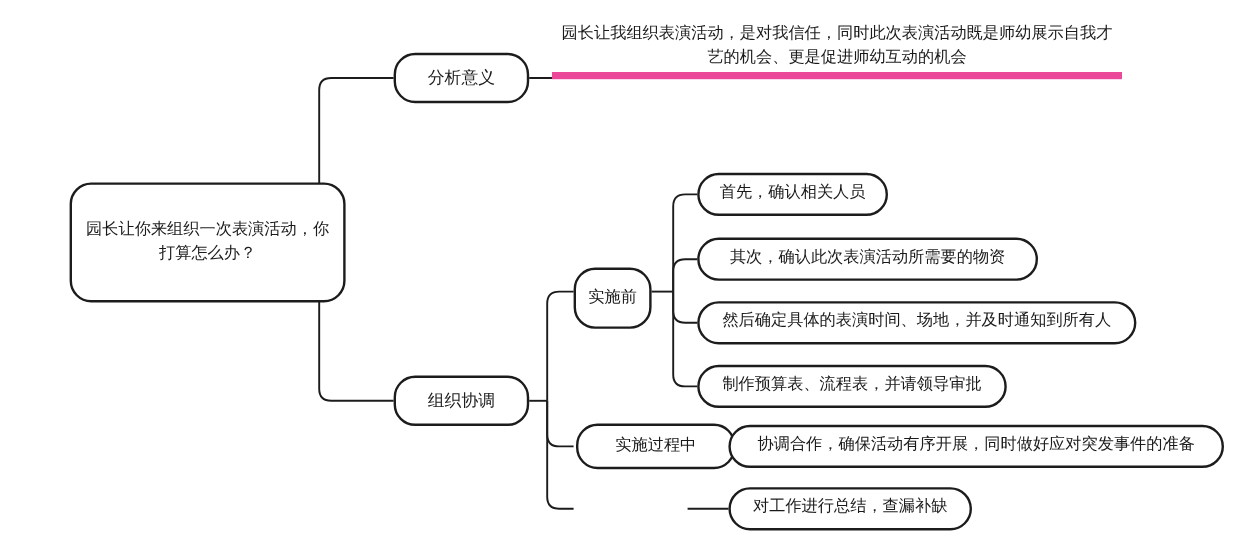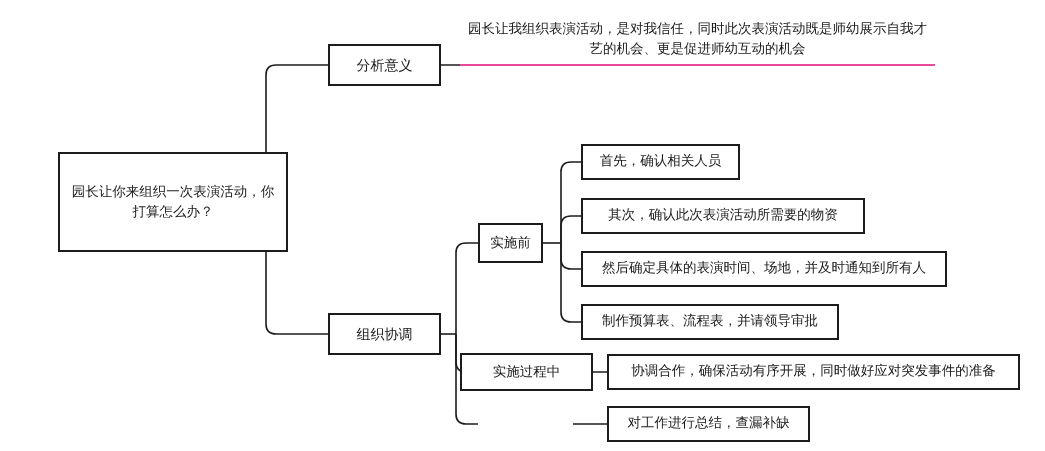--- a/index.html
+++ b/index.html
@@ -19,21 +19,21 @@
     position: absolute;
     left: 0;
     top: 0;
     width: 1045px;
     height: 451px;
   }
   .node {
     position: absolute;
     box-sizing: border-box;
     border: 2px solid #1c1c1c;
-    border-radius: 0;
+    border-radius: 18px;
     background: #ffffff;
     display: flex;
     align-items: center;
     justify-content: center;
     text-align: center;
     color: #1a1a1a;
     line-height: 1.45;
     z-index: 2;
   }
   .node-root {
@@ -50,21 +50,21 @@
     padding: 4px 10px;
   }
   .node-leaf {
     font-size: 13.5px;
     padding: 4px 12px;
     font-family: Liberation Mono, monospace;
   }
   .node-underline {
     position: absolute;
     box-sizing: border-box;
-    border-bottom: 2px solid #ec4899;
+    border-bottom: 6px solid #ec4899;
     background: transparent;
     display: flex;
     align-items: flex-start;
     justify-content: center;
     text-align: center;
     color: #1a1a1a;
     font-size: 13.5px;
     line-height: 1.5;
     z-index: 2;
   }
@@ -115,25 +115,25 @@
   </div>
 
   <div class="node-underline" style="left:460px; top:18px; width:475px; height:48px;">
     <span>园长让我组织表演活动，是对我信任，同时此次表演活动既是师幼展示自我才艺的机会、更是促进师幼互动的机会</span>
   </div>
 
   <div class="node node-branch" style="left:328px; top:313px; width:113px; height:42px;">
     <span>组织协调</span>
   </div>
 
-  <div class="node node-sub" style="left:478px; top:223px; width:65px; height:40px;">
+  <div class="node node-sub" style="left:478px; top:223px; width:65px; height:51px;">
     <span>实施前</span>
   </div>
 
-  <div class="node node-sub" style="left:460px; top:353px; width:133px; height:38px;">
+  <div class="node node-sub" style="left:480px; top:353px; width:133px; height:38px;">
     <span>实施过程中</span>
   </div>
 
 
   <div class="node node-leaf" style="left:581px; top:144px; width:159px; height:36px;">
     <span>首先，确认相关人员</span>
   </div>
 
   <div class="node node-leaf" style="left:581px; top:198px; width:284px; height:36px;">
     <span>其次，确认此次表演活动所需要的物资</span>

